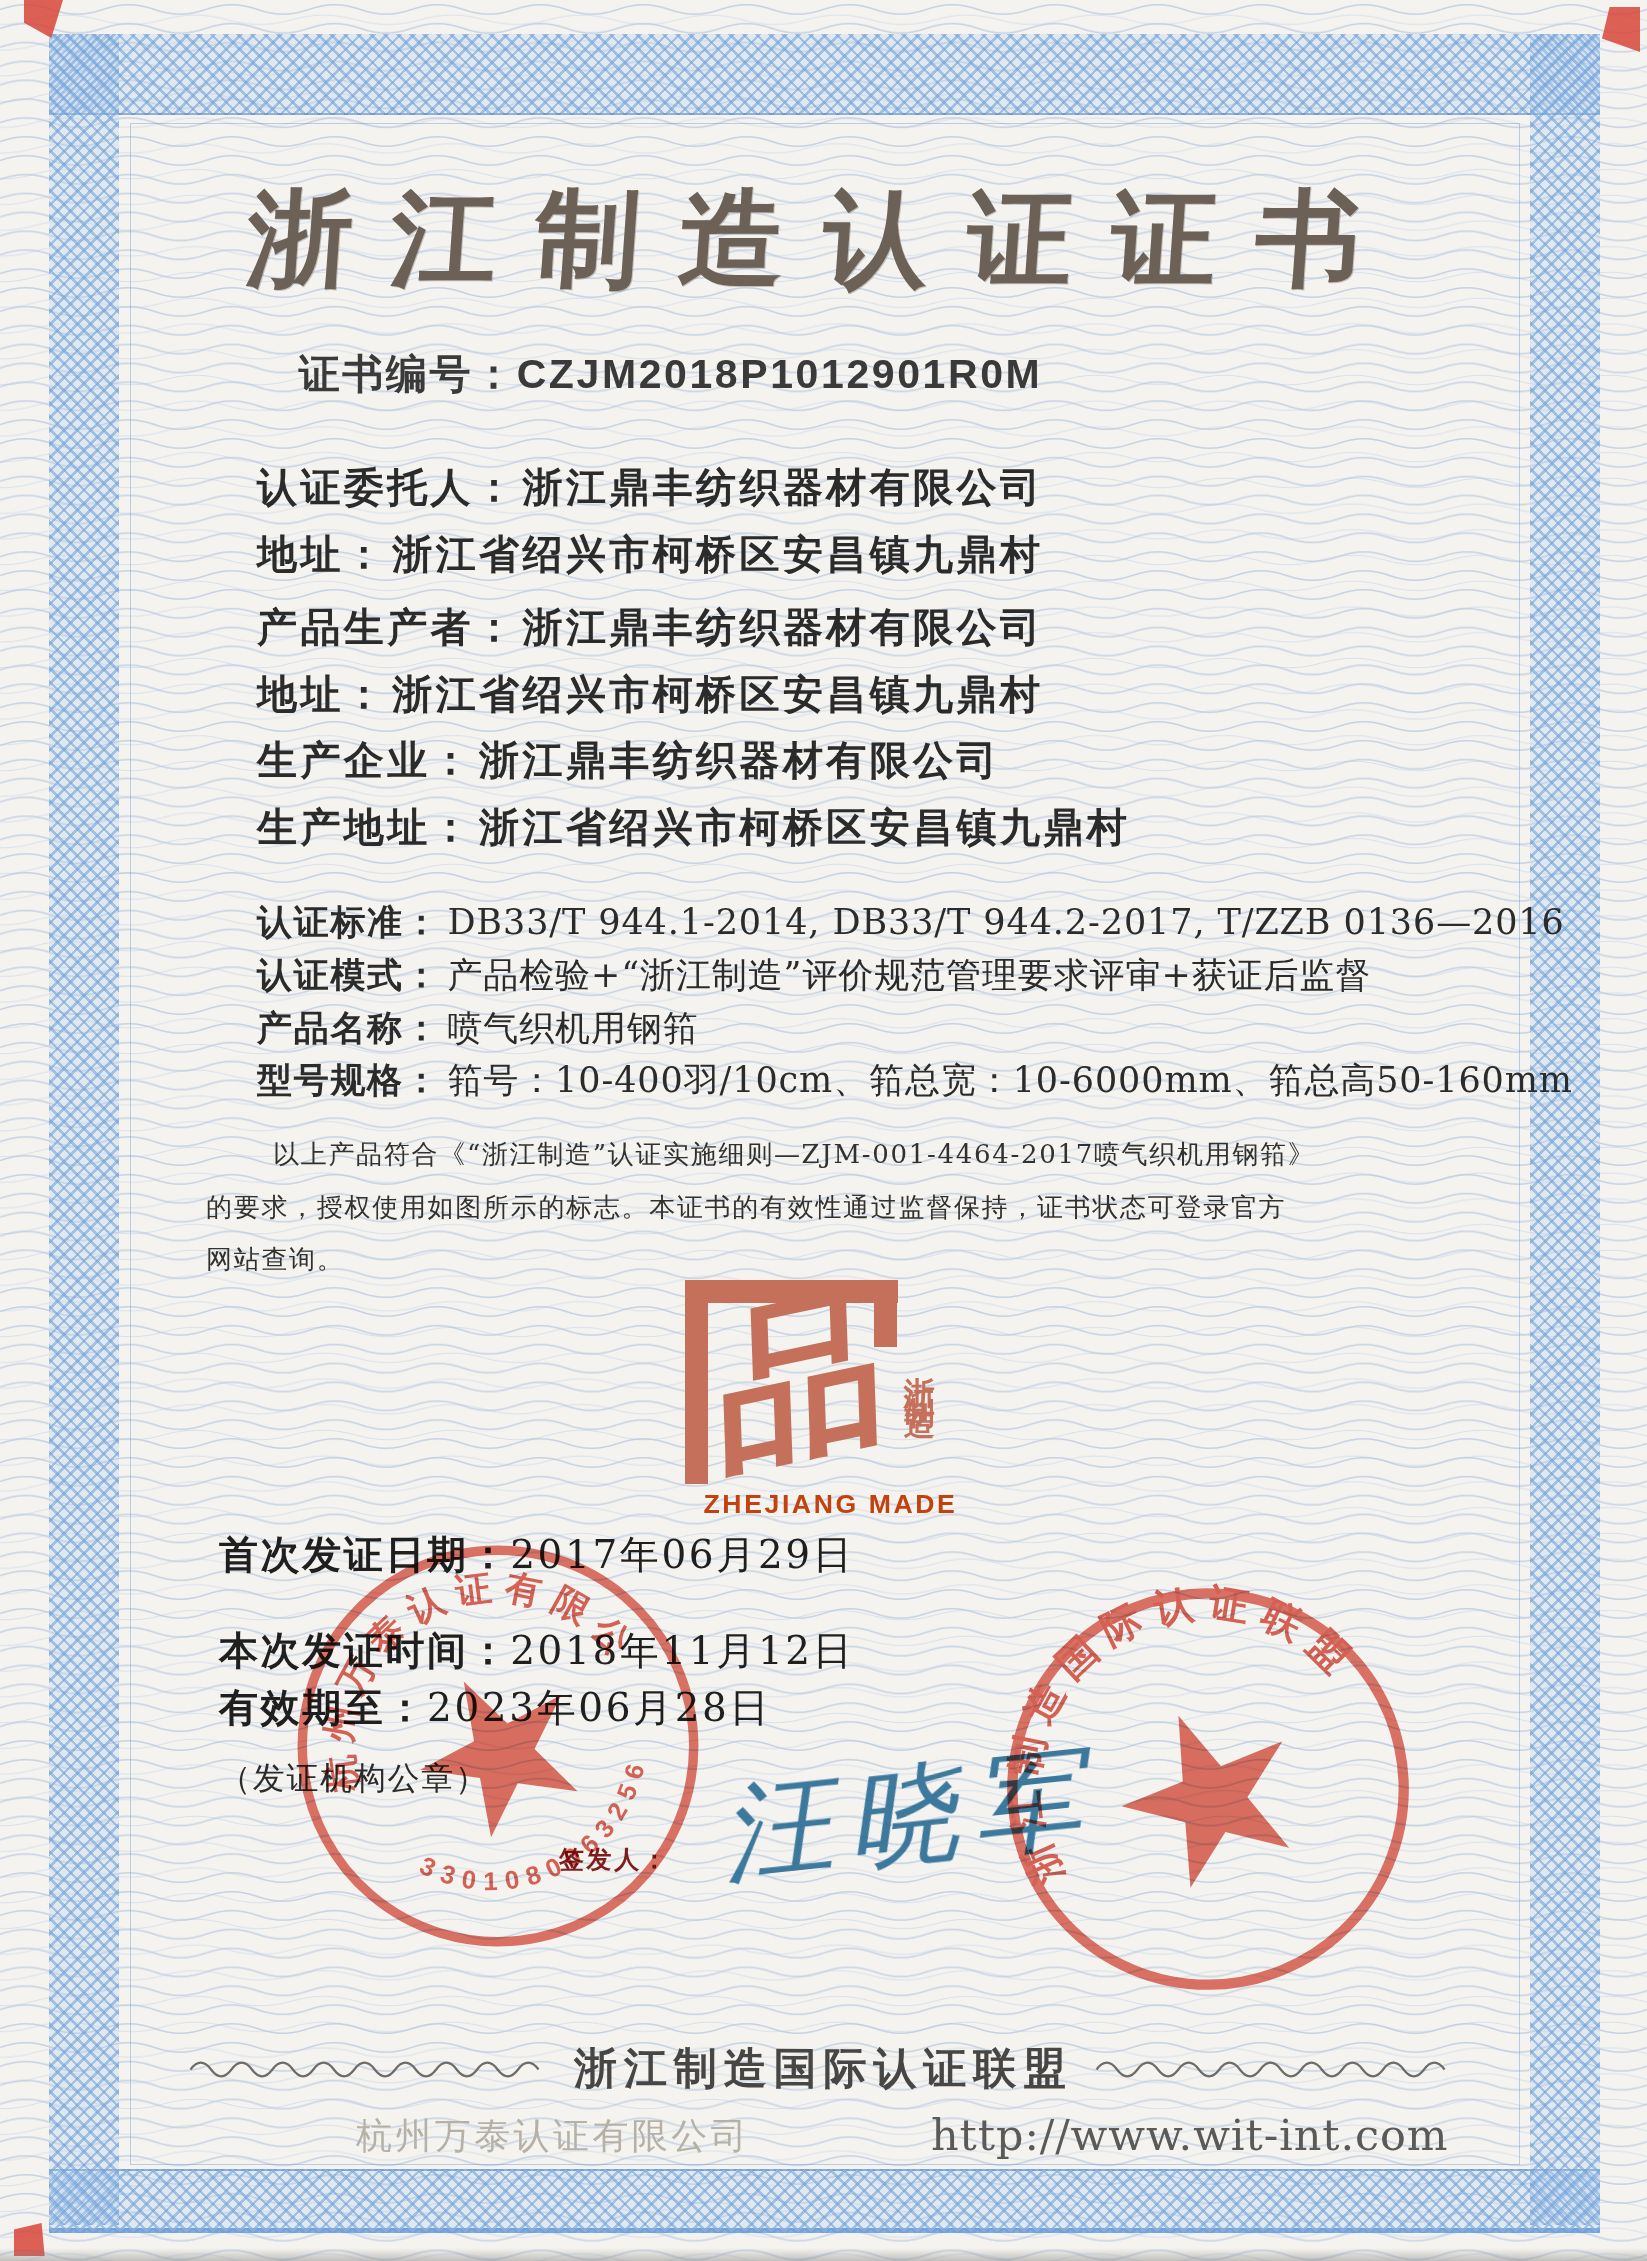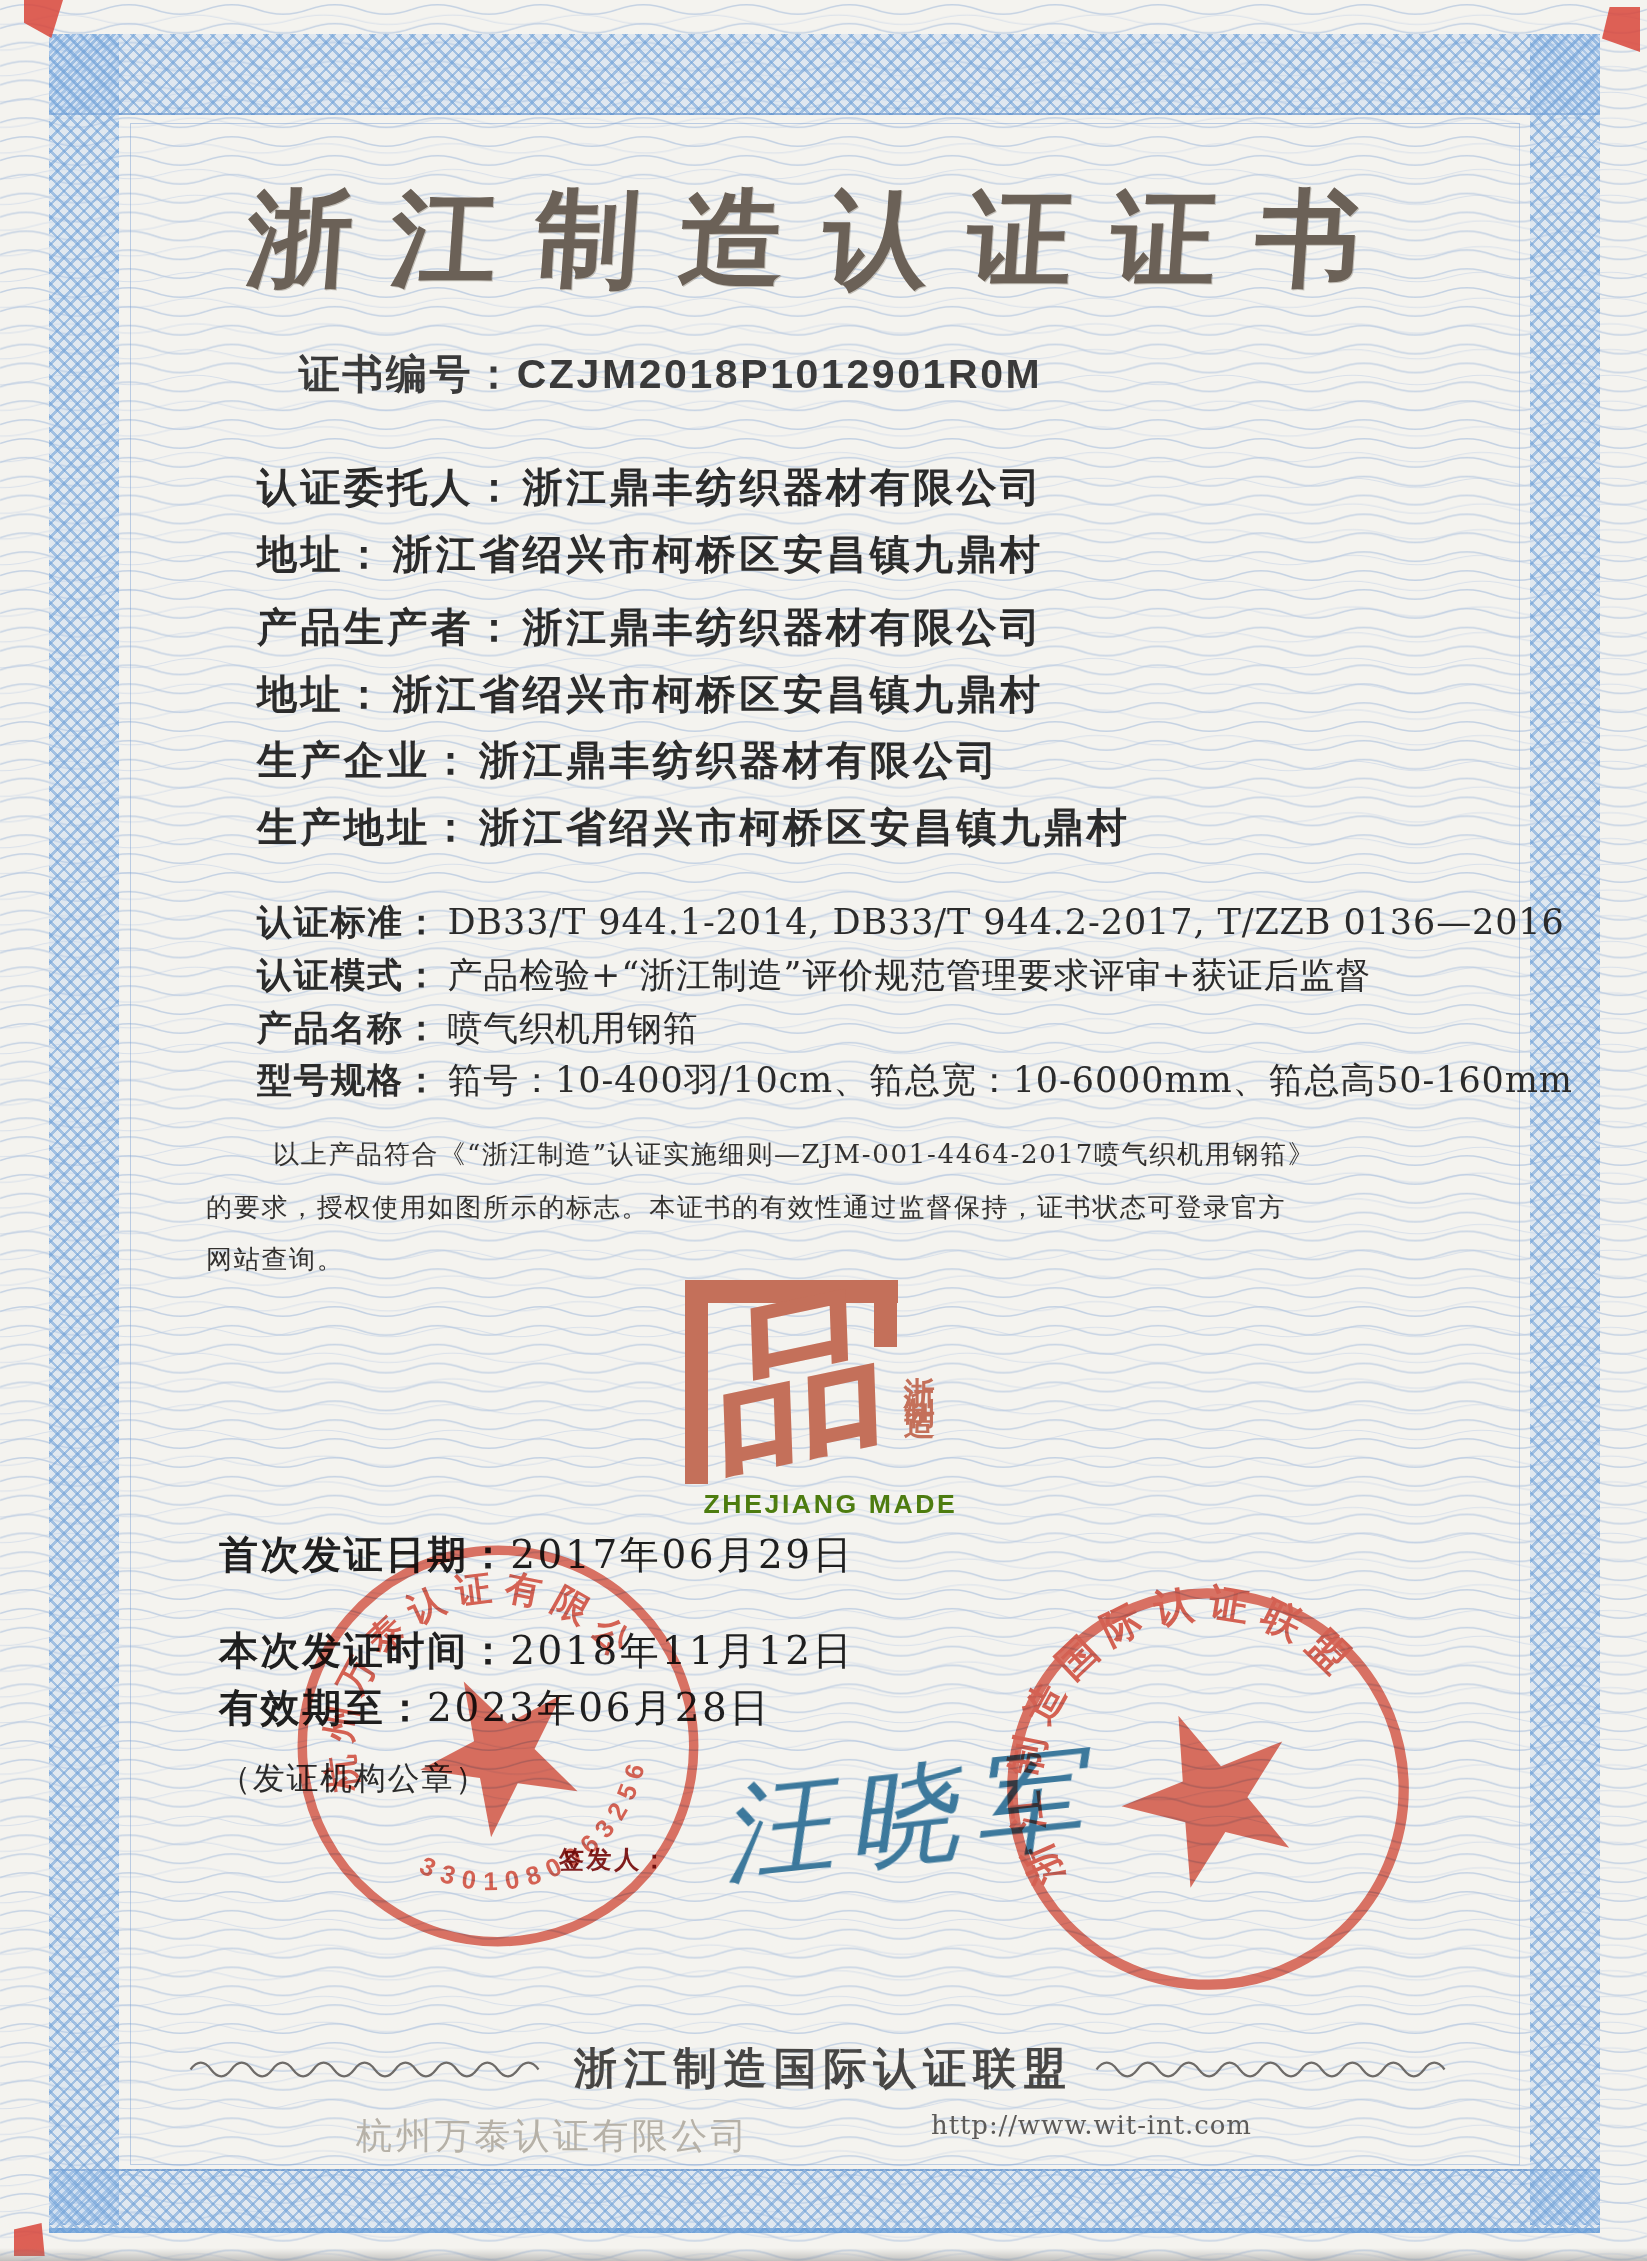--- a/index.html
+++ b/index.html
@@ -66,21 +66,21 @@
     font-family:"DejaVu Serif",serif;font-size:170px;line-height:206px;text-align:center;
     color:#c4705a;font-weight:bold;transform:rotate(-12deg) skewX(-10deg);
   }
   .logo .vtext{
     position:absolute;right:-1.7px;top:93px;z-index:2;
     writing-mode:vertical-rl;text-orientation:upright;
     font-size:31px;font-weight:bold;color:#c4705a;letter-spacing:10.3px;
   }
   .logo .caption{
     position:absolute;left:27.5px;top:230px;width:235px;z-index:2;
-    font-size:26.6px;font-weight:bold;color:#4d7c0f;letter-spacing:2.6px;white-space:nowrap;
+    font-size:26.6px;font-weight:bold;color:#c2410c;letter-spacing:2.6px;white-space:nowrap;
   }
 
   
   .dateline{position:absolute;left:219px;z-index:2;font-size:39px;color:#1f1f1f;letter-spacing:2.6px;white-space:nowrap;font-family:"DejaVu Serif",serif;}
   .dateline .lbl{font-weight:bold;}
   .seal-note{position:absolute;left:219px;top:1757px;z-index:2;font-size:32px;color:#2b2b2b;letter-spacing:1.7px;font-family:Liberation Serif, serif;}
 
   .issuer-label{position:absolute;left:559px;top:1843px;z-index:2;font-size:25px;font-weight:bold;color:#7f1d1d;letter-spacing:2.6px;}
   .signature{
     position:absolute;left:721px;top:1741px;width:403px;z-index:3;
@@ -89,21 +89,21 @@
     filter:blur(0.3px);white-space:nowrap;
   }
 
   
   .seal{position:absolute;z-index:4;mix-blend-mode:multiply;opacity:.85;}
 
   
   .banner{position:absolute;left:0;top:2040px;width:1647px;z-index:2;display:flex;align-items:center;justify-content:center;gap:19px;}
   .banner .btext{font-size:43px;font-weight:bold;color:#474645;letter-spacing:6.9px;white-space:nowrap;}
   .footer-company{position:absolute;left:356px;top:2112px;z-index:2;font-size:36px;color:#b6b1a7;letter-spacing:3.4px;font-family:"DejaVu Serif",serif;}
-  .footer-url{position:absolute;left:931px;top:2110px;z-index:2;font-size:26px;color:#5c5a58;letter-spacing:0.9px;font-family:"DejaVu Serif",serif;}
+  .footer-url{position:absolute;left:931px;top:2110px;z-index:2;font-size:43px;color:#5c5a58;letter-spacing:0.9px;font-family:"DejaVu Serif",serif;}
 </style>
 </head>
 <body>
 
 <div id="page">
 
   <svg id="wavebg" width="1647" height="2261" xmlns="http://www.w3.org/2000/svg" viewBox="0 0 1920 2636">
     <defs>
       <pattern id="waves" width="120" height="22" patternUnits="userSpaceOnUse">
         <path d="M0 11 Q 30 0 60 11 T 120 11" fill="none" stroke="#9db6d8" stroke-width="1.6" opacity="0.55"></path>

